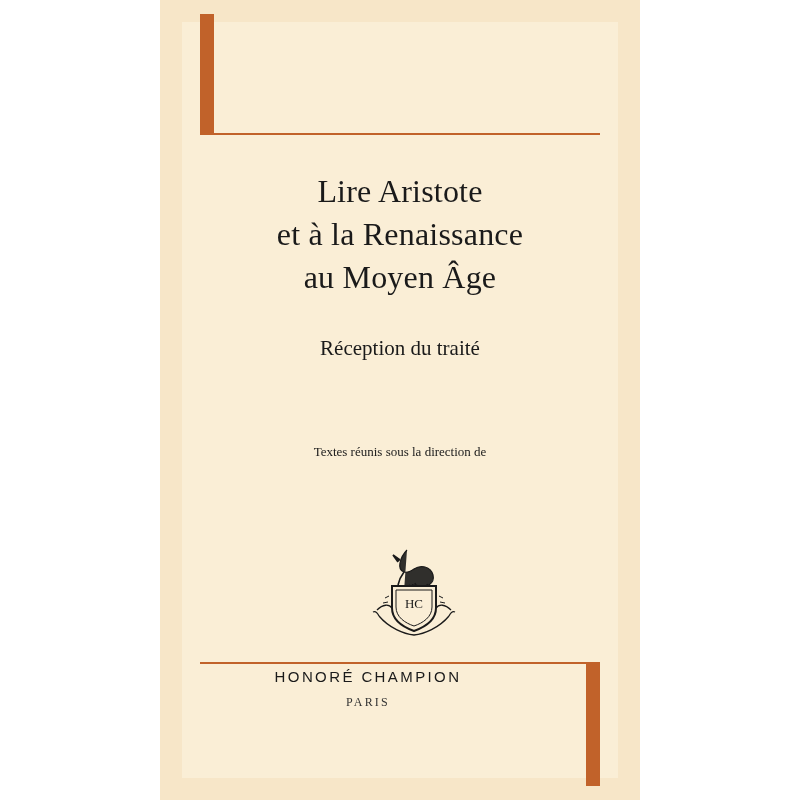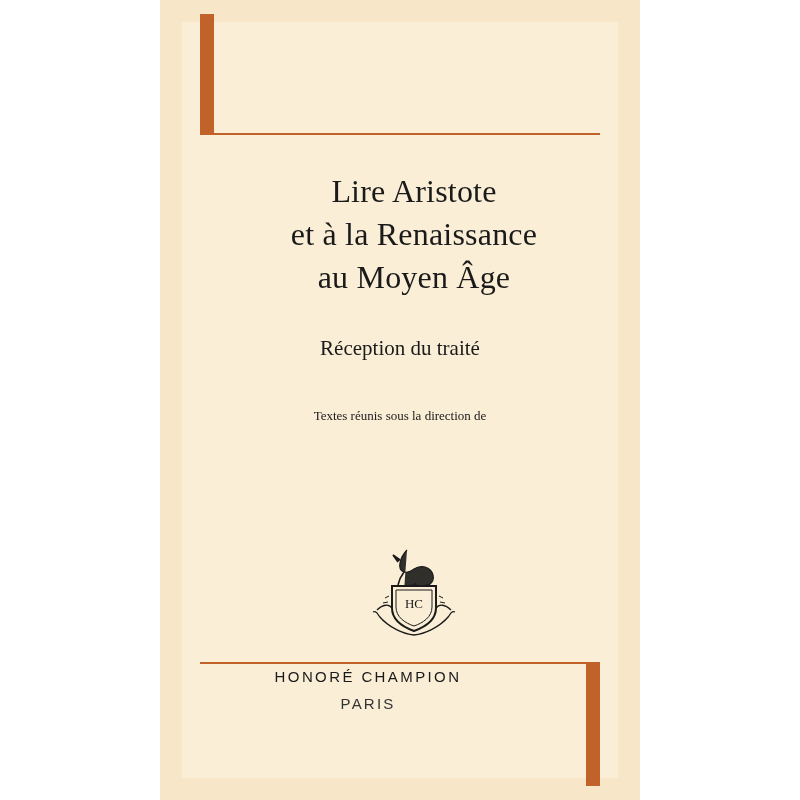--- a/index.html
+++ b/index.html
@@ -74,21 +74,20 @@
     background: #c1622a;
   }
 
   .title-block {
     position: absolute;
     left: 0;
     top: 170px;
     width: 480px;
     text-align: center;
     color: #1a1a1a;
-    padding-left: 14px;
   }
   .title-line {
     font-size: 32px;
     line-height: 43px;
     letter-spacing: 0.2px;
   }
 
   .subtitle-block {
     position: absolute;
     left: 0;
@@ -101,21 +100,21 @@
     font-size: 21px;
     line-height: 32px;
   }
   .subtitle-line.italic {
     font-style: italic;
   }
 
   .editors-block {
     position: absolute;
     left: 0;
-    top: 405px;
+    top: 441px;
     width: 480px;
     text-align: center;
     color: #1a1a1a;
   }
   .editors-line {
     font-size: 13px;
     line-height: 21px;
   }
 
   .logo-wrap {
@@ -134,23 +133,23 @@
     text-align: center;
     color: #1a1a1a;
   }
   .publisher-name {
     font-size: 15px;
     letter-spacing: 2.4px;
     font-family: "Liberation Sans", sans-serif;
   }
   .publisher-city {
     margin-top: 10px;
-    font-size: 15px;
+    font-size: 12px;
     letter-spacing: 2.2px;
-    font-family: Liberation Sans, sans-serif;
+    font-family: Liberation Serif, serif;
     color: #333333;
     text-align: center;
   }
 </style>
 </head>
 <body>
 
 <div class="page">
   <div class="cover">
     <div class="cover-inner"></div>

